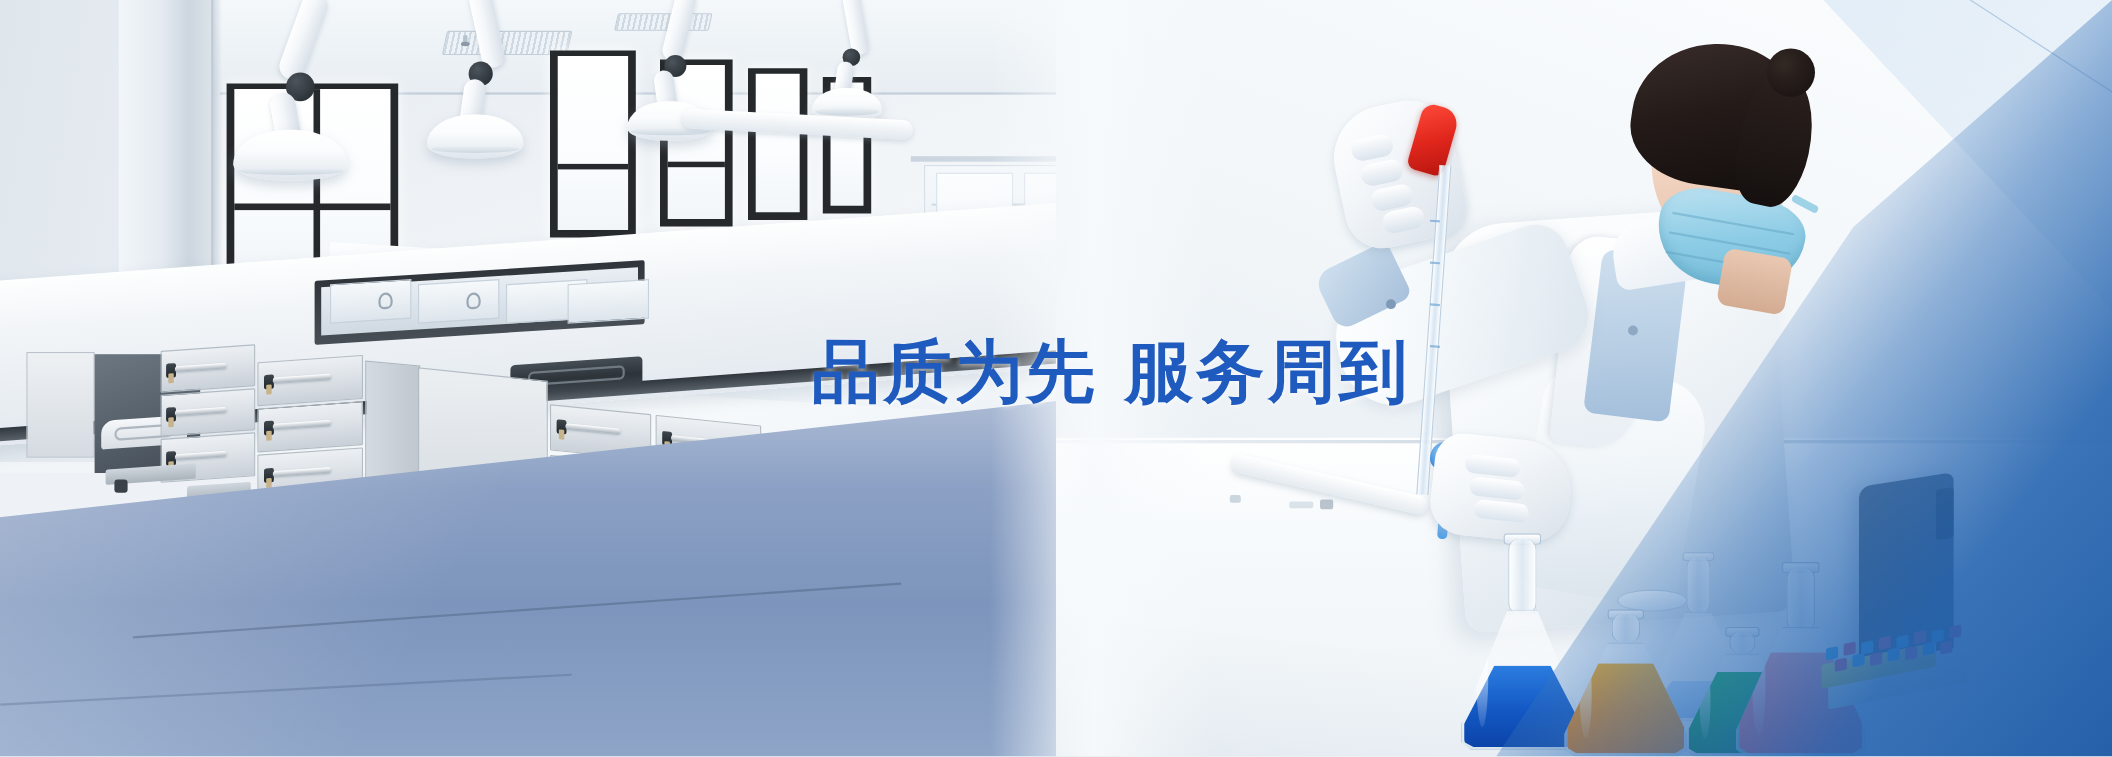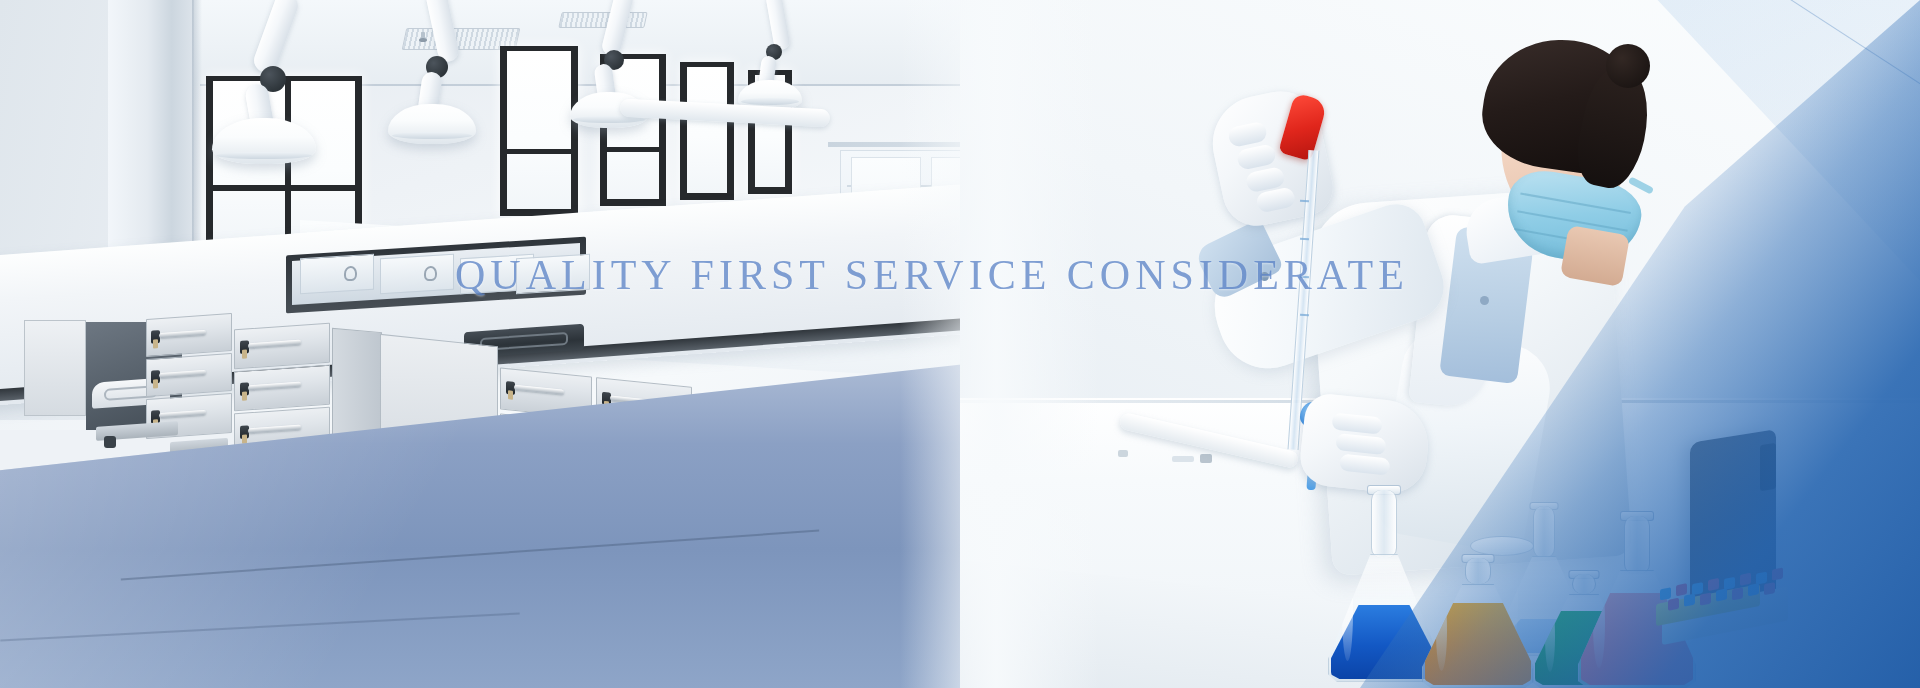--- a/index.html
+++ b/index.html
@@ -1061,17 +1061,17 @@
         <div class="tip" style="left:94px; top:17px; background:#3aa8e8;"></div>
         <div class="tip" style="left:110px;top:19px; background:#e8476b;"></div>
       </div>
     </div>
 
     <div class="blue-wedge-2"></div>
     <div class="wedge-line"></div>
     <div class="blue-wedge"></div>
   </div>
 
-  <div class="tagline-en">QUALITY FIRST SERVICE CONSIDERATE</div>
-
+
+  <div class="headline">品质为先 服务周到</div>
 
 
 </div>
 
 </body></html>

